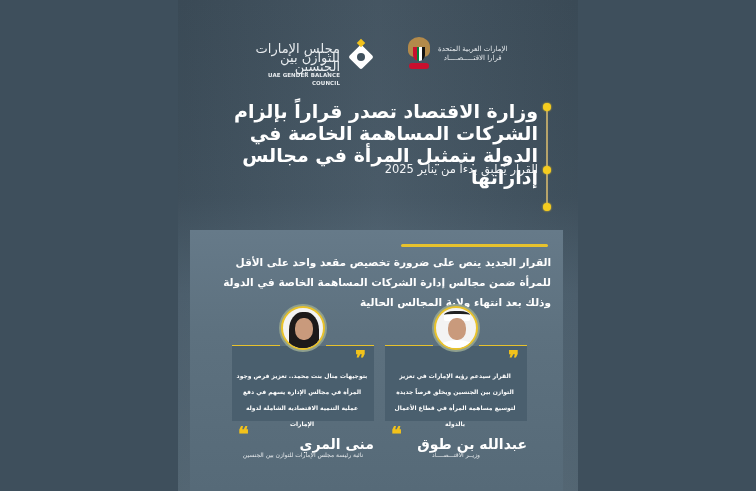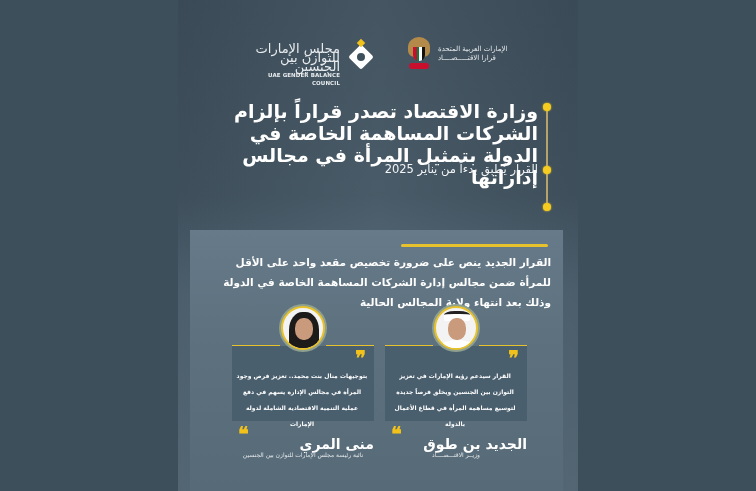--- a/index.html
+++ b/index.html
@@ -21,21 +21,21 @@
     content: ""; position: absolute; inset: 0;
     background: linear-gradient(90deg, rgba(0,0,0,0.08), rgba(255,255,255,0.03) 50%, rgba(0,0,0,0.08));
   }
   
   .logos { position: absolute; top: 34px; left: 0; width: 400px; height: 40px; }
   .moe-logo { position: absolute; left: 228px; top: 0; width: 110px; height: 40px; display: flex; align-items: center; gap: 6px; flex-direction: row-reverse; justify-content: flex-end; }
   .emblem { width: 26px; height: 34px; position: relative; }
   .emblem .eagle { position: absolute; left: 2px; top: 0; width: 22px; height: 20px; background: #b38a4a; border-radius: 50% 50% 30% 30%; }
   .emblem .shield { position: absolute; left: 7px; top: 10px; width: 12px; height: 14px; border-radius: 0 0 6px 6px; background: linear-gradient(90deg, #c8102e 0 30%, #00843d 30% 53%, #ffffff 53% 76%, #111 76%); }
   .emblem .base { position: absolute; left: 3px; top: 26px; width: 20px; height: 6px; background: #c8102e; border-radius: 3px; }
-  .moe-text { font-size: 7px; line-height: 9px; text-align: left; direction: rtl; color: #e8ecef; }
+  .moe-text { font-size: 7px; line-height: 9px; text-align: center; direction: rtl; color: #e8ecef; }
   .gbc-logo { position: absolute; left: 62px; top: 0; width: 140px; height: 40px; }
   .gbc-text { position: absolute; right: 40px; top: 10px; text-align: right; color: #e8ecef; }
   .gbc-text .ar { font-size: 13px; line-height: 9px; direction: rtl; }
   .gbc-text .en { font-size: 5.5px; line-height: 8px; letter-spacing: 0.1px; font-weight: bold; }
   .gbc-mark { position: absolute; right: 6px; top: 8px; width: 26px; height: 26px; }
   .gbc-mark .diamond { position: absolute; left: 4px; top: 6px; width: 18px; height: 18px; background: #fff; transform: rotate(45deg); border-radius: 2px; }
   .gbc-mark .hole { position: absolute; left: 9px; top: 11px; width: 8px; height: 8px; background: #3f505d; border-radius: 50%; }
   .gbc-mark .dot { position: absolute; left: 10px; top: -2px; width: 6px; height: 6px; background: #f2c21b; transform: rotate(45deg); }
 
   
@@ -114,21 +114,21 @@
       <div class="card-bg">
         <div class="quote-open">❞</div>
         <div class="quote-text">القرار سيدعم رؤية الإمارات في تعزيز التوازن بين الجنسين ويخلق فرصاً جديدة لتوسيع مساهمة المرأة في قطاع الأعمال بالدولة</div>
       </div>
       <div class="avatar">
         <div class="hair-m"></div>
         <div class="face"></div>
         <div class="body-m"></div>
       </div>
       <div class="quote-close">❝</div>
-      <div class="speaker-name">الجديد بن طوق</div>
+      <div class="speaker-name">عبدالله بن طوق</div>
       <div class="speaker-title">وزيــر الاقتـــصــــاد</div>
     </div>
 
     <div class="card" style="left:42px">
       <div class="card-line-l" style="left:0; width:48px;"></div>
       <div class="card-line-r" style="right:0; width:48px;"></div>
       <div class="card-bg">
         <div class="quote-open">❞</div>
         <div class="quote-text">بتوجيهات منال بنت محمد.. تعزيز فرص وجود المرأة في مجالس الإدارة يسهم في دفع عملية التنمية الاقتصادية الشاملة لدولة الإمارات</div>
       </div>

